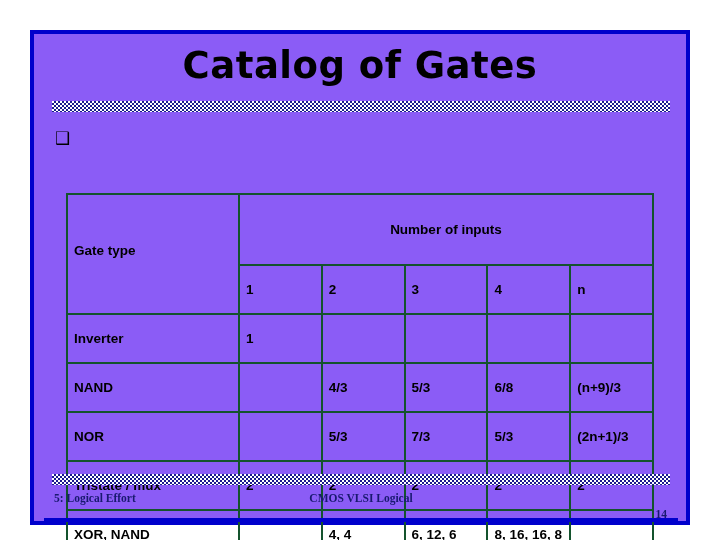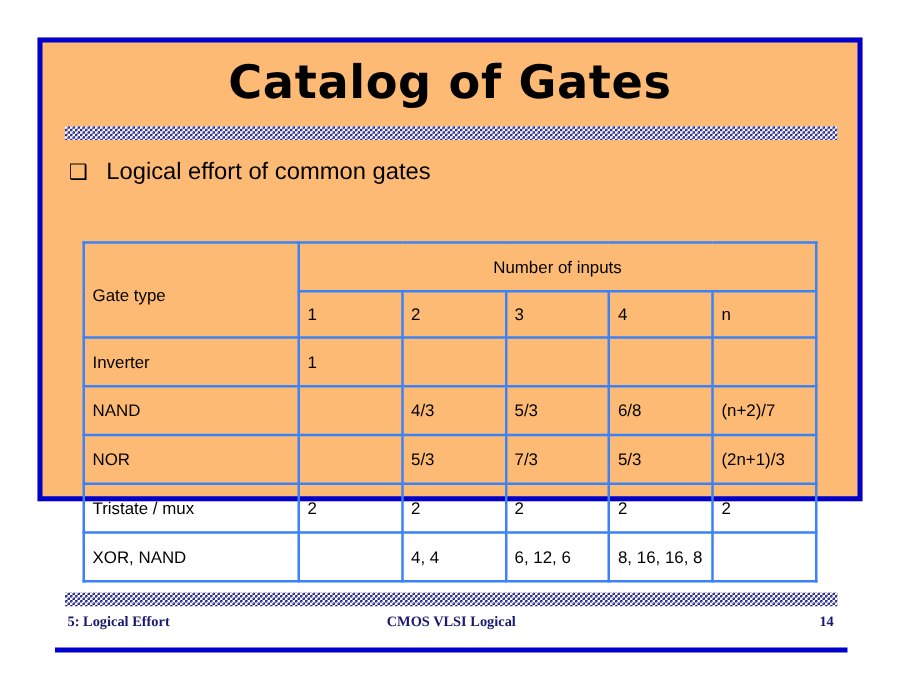--- a/index.html
+++ b/index.html
@@ -13,24 +13,24 @@
     height: 540px;
     font-family: "Liberation Sans", sans-serif;
     overflow: hidden;
   }
 
   #slide {
     position: absolute;
     left: 30px;
     top: 30px;
     width: 660px;
-    height: 371px;
+    height: 495px;
     box-sizing: border-box;
     border: 4px solid #0000cc;
-    background: #fdba74;
+    background: #8b5cf6;
   }
 
   
   #title {
     position: absolute;
     left: 0;
     top: 10px;
     width: 100%;
     text-align: center;
     font-family: "DejaVu Sans", "Liberation Sans", sans-serif;
@@ -93,23 +93,23 @@
     position: absolute;
     left: 32px;
     top: 159px;
     width: 588px;
     border-collapse: collapse;
     table-layout: fixed;
     font-size: 13.5px;
     color: #000000;
   }
   #gate-table td, #gate-table th {
-    border: 2px solid #3b82f6;
-    padding: 0 6px;
-    font-weight: normal;
+    border: 2px solid #14532d;
+    padding: 16px 6px;
+    font-weight: bold;
     text-align: left;
     vertical-align: middle;
     overflow: hidden;
     white-space: nowrap;
   }
   #gate-table .c-type   { width: 158px; margin-left: 22px; }
   #gate-table .c-1      { width: 50px; }
   #gate-table .c-2      { width: 65px; }
   #gate-table .c-3      { width: 87px; }
   #gate-table .c-4      { width: 120px; }
@@ -142,21 +142,21 @@
     position: absolute;
     left: 0;
     top: 0;
     width: 100%;
     text-align: center;
     white-space: nowrap;
   }
   #footer-right {
     position: absolute;
     right: 3px;
-    top: 0;
+    top: 16px;
     white-space: nowrap;
   }
 
   
   #bottom-rule {
     position: absolute;
     left: 10px;
     top: 484px;
     width: 634px;
     height: 4px;
@@ -167,21 +167,20 @@
 <body>
 
 <div id="slide">
 
   <div id="title">Catalog of Gates</div>
 
   <div class="checkband" id="band-top"></div>
 
   <div id="bullet-row">
     <span id="bullet-glyph">❑</span>
-    <span id="bullet-text">Logical effort of common gates</span>
   </div>
 
   <table id="gate-table">
     <tbody>
       <tr class="hrow-span">
         <td class="c-type type-cell" rowspan="2">Gate type</td>
         <td class="hrow-span" colspan="5">Number of inputs</td>
       </tr>
       <tr class="hrow-nums">
         <td class="c-1">1</td>
@@ -199,21 +198,21 @@
         <td class="c-4"></td>
         <td class="c-n"></td>
       </tr>
 
       <tr class="datarow">
         <td class="c-type">NAND</td>
         <td class="c-1"></td>
         <td class="c-2">4/3</td>
         <td class="c-3">5/3</td>
         <td class="c-4">6/8</td>
-        <td class="c-n">(n+2)/7</td>
+        <td class="c-n">(n+9)/3</td>
       </tr>
 
       <tr class="datarow">
         <td class="c-type">NOR</td>
         <td class="c-1"></td>
         <td class="c-2">5/3</td>
         <td class="c-3">7/3</td>
         <td class="c-4">5/3</td>
         <td class="c-n">(2n+1)/3</td>
       </tr>

